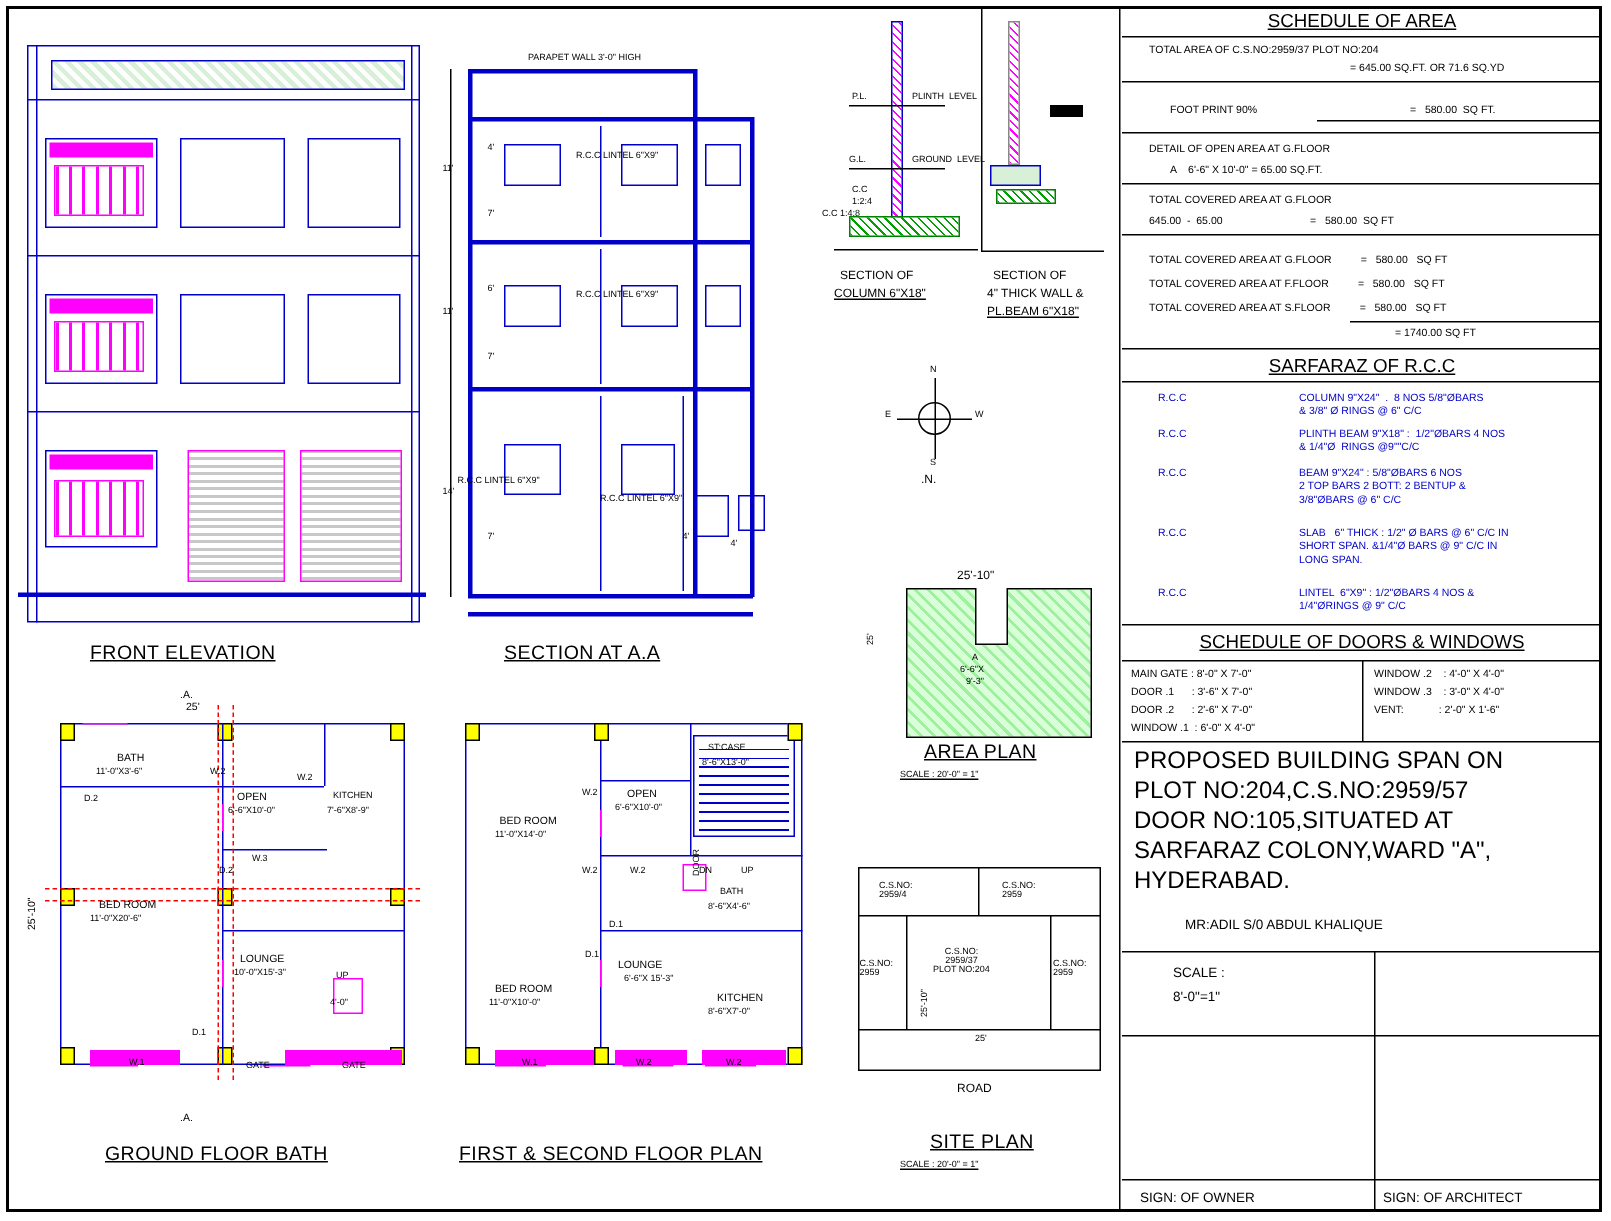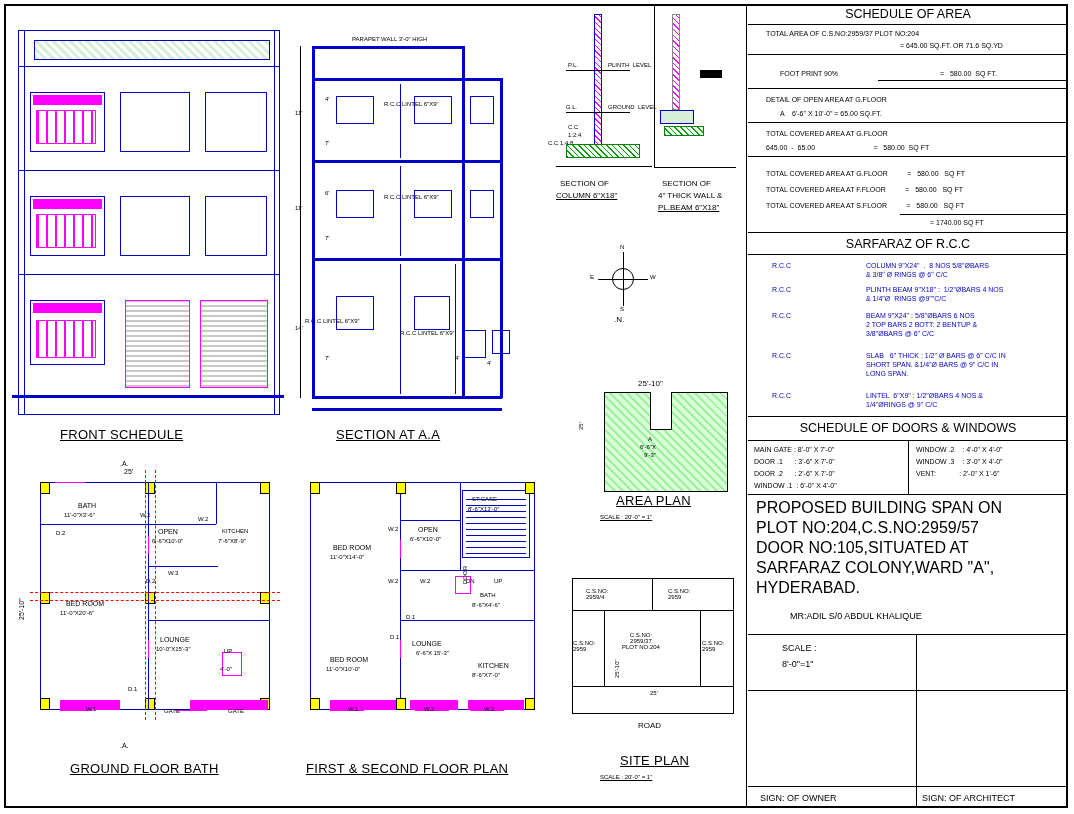--- a/index.html
+++ b/index.html
@@ -25,21 +25,21 @@
 
   .box-b{position:absolute;box-sizing:border-box;border:1px solid #0000c8;}
   .box-m{position:absolute;box-sizing:border-box;border:1px solid #ff00ff;}
   .box-k{position:absolute;box-sizing:border-box;border:1px solid #000;}
 
   .title{font-size:13px;letter-spacing:.3px;}
   .tiny{font-size:6px;}
   .xs{font-size:7px;}
   .s{font-size:8px;}
   .m{font-size:9px;}
-  .hdr{font-size:12.5px;text-align:center;}
+  .hdr{font-size:12.5px;text-align:center;text-decoration:underline;}
 </style>
 </head>
 <body>
 
 <div id="sheet">
   <div class="frame"></div>
 
   <div class="vl" style="left:746px;top:6px;height:800px;"></div>
 
   <div>
@@ -64,21 +64,21 @@
     <div class="box-b" style="left:120px;top:196px;width:70px;height:60px;"></div>
     <div class="box-b" style="left:205px;top:196px;width:62px;height:60px;"></div>
     <div class="hlb" style="left:18px;top:274px;width:262px;"></div>
 
     <div class="box-b" style="left:30px;top:300px;width:75px;height:65px;"></div>
     <div class="c" style="left:33px;top:303px;width:69px;height:10px;background:#ff00ff;"></div>
     <div class="c" style="left:36px;top:320px;width:60px;height:38px;background:repeating-linear-gradient(90deg,#ff00ff 0 2px,#fff 2px 9px);border:1px solid #ff00ff;"></div>
     <div class="c" style="left:125px;top:300px;width:65px;height:88px;border:1px solid #ff00ff;background:repeating-linear-gradient(0deg,#c8c8c8 0 2px,#fff 2px 5px);"></div>
     <div class="c" style="left:200px;top:300px;width:68px;height:88px;border:1px solid #ff00ff;background:repeating-linear-gradient(0deg,#c8c8c8 0 2px,#fff 2px 5px);"></div>
     <div class="hlb2" style="left:12px;top:395px;width:272px;"></div>
-    <div class="t title ul" style="left:60px;top:428px;">FRONT SCHEDULE</div>
+    <div class="t title ul" style="left:60px;top:428px;">FRONT ELEVATION</div>
   </div>
 
   <div>
     <div class="t tiny" style="left:352px;top:36px;">PARAPET WALL 3'-0" HIGH</div>
     <div class="hlb2" style="left:312px;top:46px;width:150px;"></div>
     <div class="vlb2" style="left:312px;top:46px;height:352px;"></div>
     <div class="vlb2" style="left:462px;top:46px;height:352px;"></div>
     <div class="hlb2" style="left:312px;top:78px;width:188px;"></div>
     <div class="vlb2" style="left:500px;top:78px;height:320px;"></div>
 

